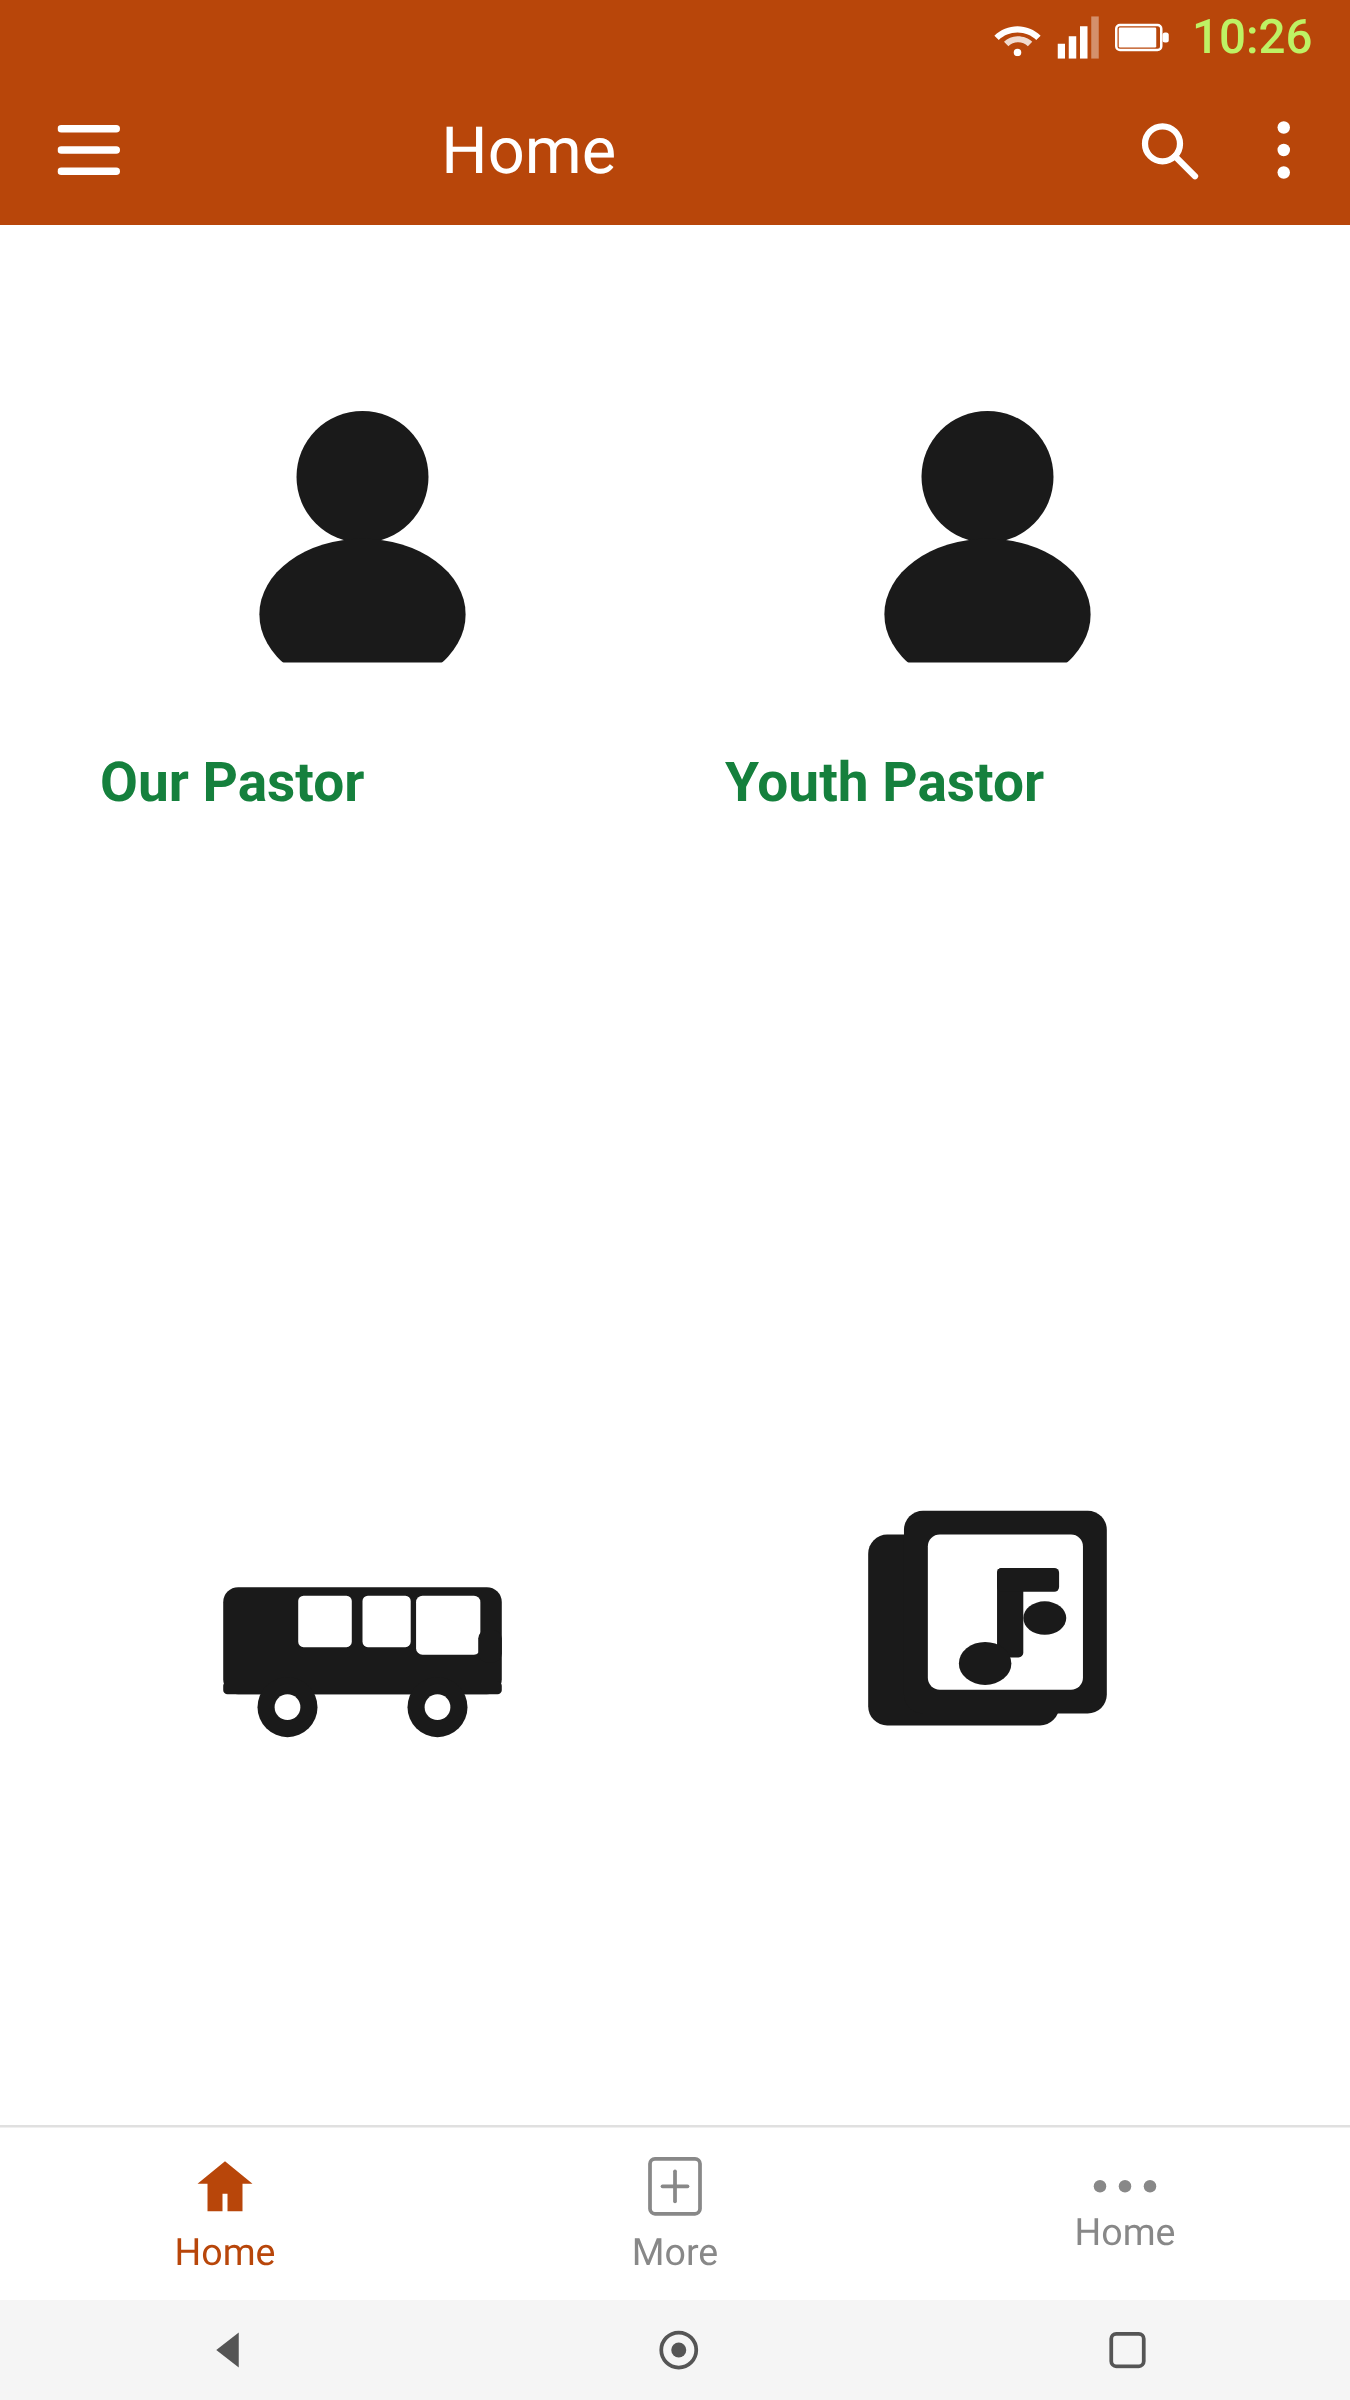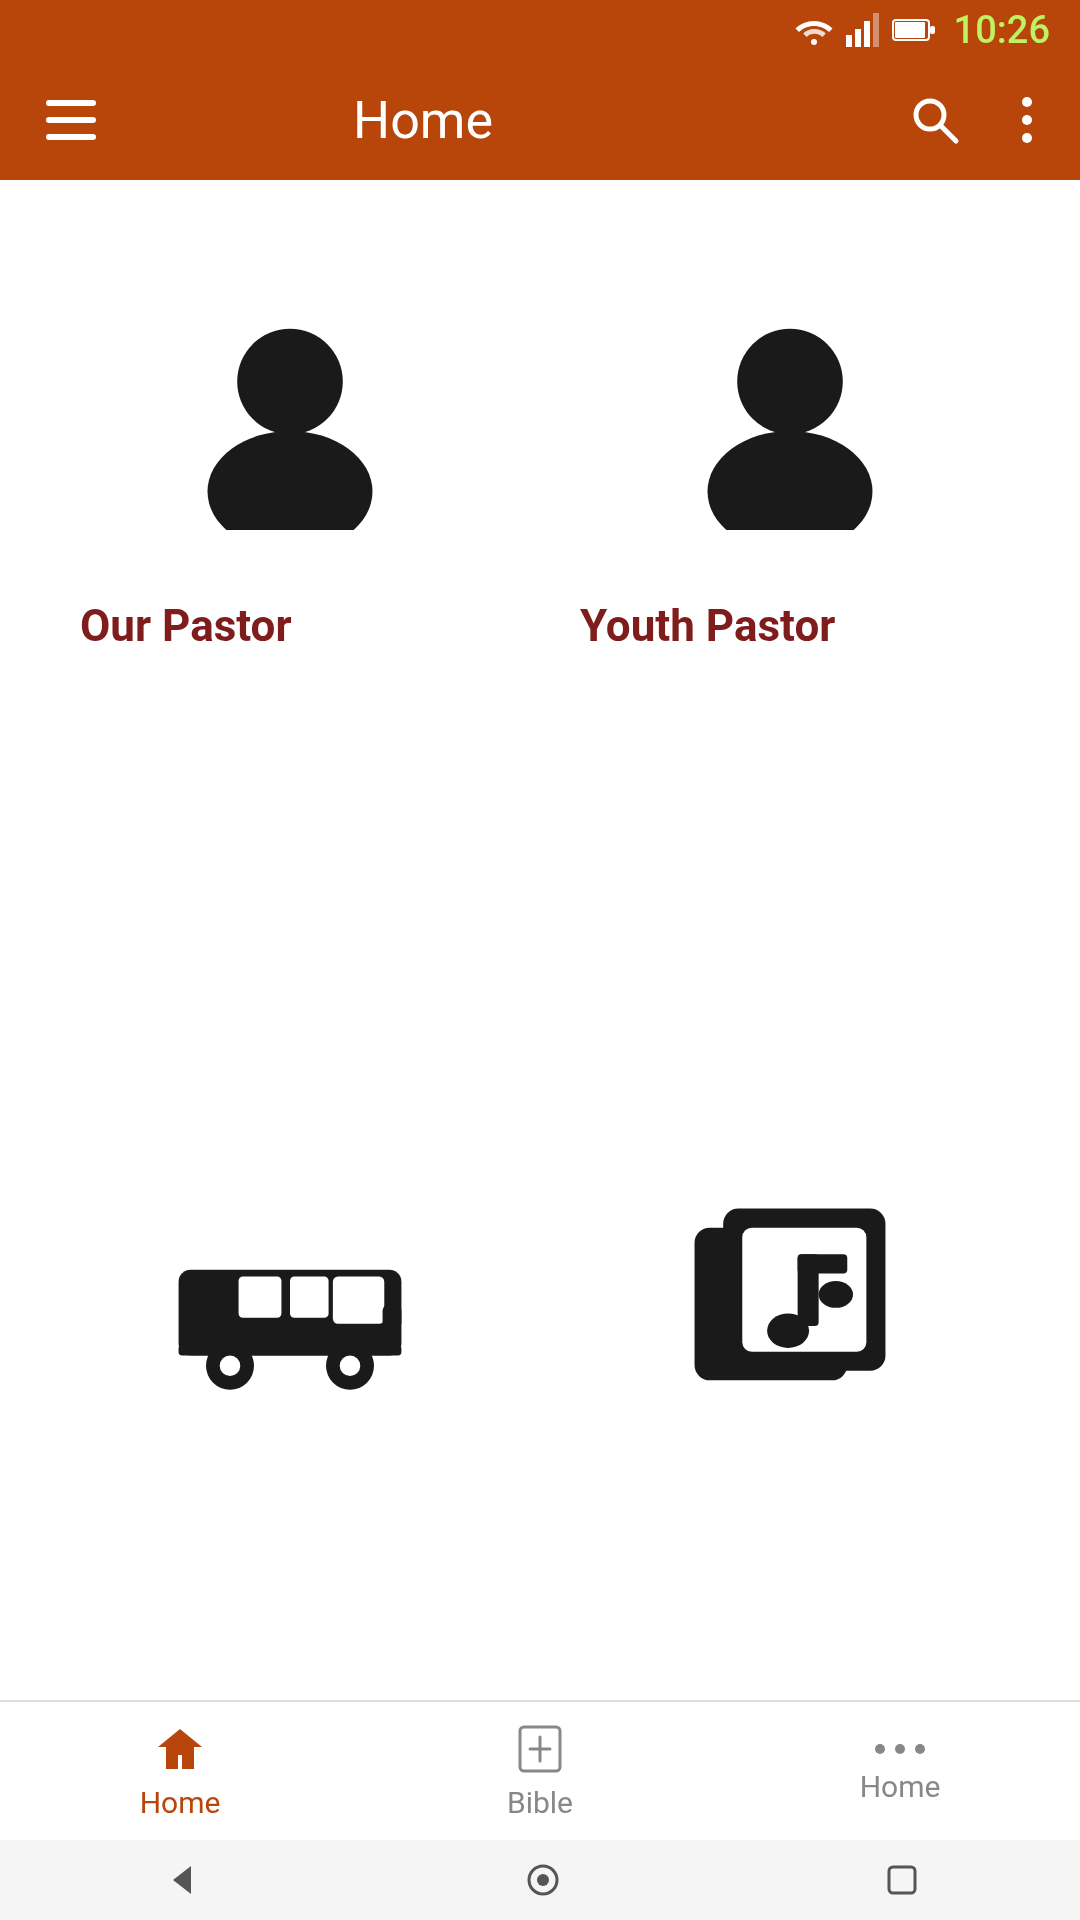--- a/index.html
+++ b/index.html
@@ -104,21 +104,21 @@
       height: 280px;
       display: flex;
       align-items: center;
       justify-content: center;
       margin-bottom: 40px;
     }
 
     .grid-item-label {
       font-size: 44px;
       font-weight: 700;
-      color: #7f1d1d;
+      color: #15803d;
       text-align: left;
       width: 100%;
       padding-left: 20px;
     }
 
     
     .bottom-nav {
       position: absolute;
       bottom: 80px;
       left: 0;
@@ -322,21 +322,21 @@
     <span class="nav-item-label">Home</span>
   </div>
 
 
   <div class="nav-item">
     <svg width="52" height="52" viewBox="0 0 52 52" fill="#888888">
       <rect x="6" y="4" width="40" height="44" rx="4" stroke="#888888" stroke-width="3" fill="none"></rect>
       <line x1="26" y1="14" x2="26" y2="38" stroke="#888888" stroke-width="3" stroke-linecap="round"></line>
       <line x1="16" y1="26" x2="36" y2="26" stroke="#888888" stroke-width="3" stroke-linecap="round"></line>
     </svg>
-    <span class="nav-item-label">Bible</span>
+    <span class="nav-item-label">More</span>
   </div>
 
   <div class="nav-item">
     <svg width="52" height="20" viewBox="0 0 52 20" fill="#888888">
       <circle cx="6" cy="10" r="5"></circle>
       <circle cx="26" cy="10" r="5"></circle>
       <circle cx="46" cy="10" r="5"></circle>
     </svg>
     <span class="nav-item-label">Home</span>
   </div>

